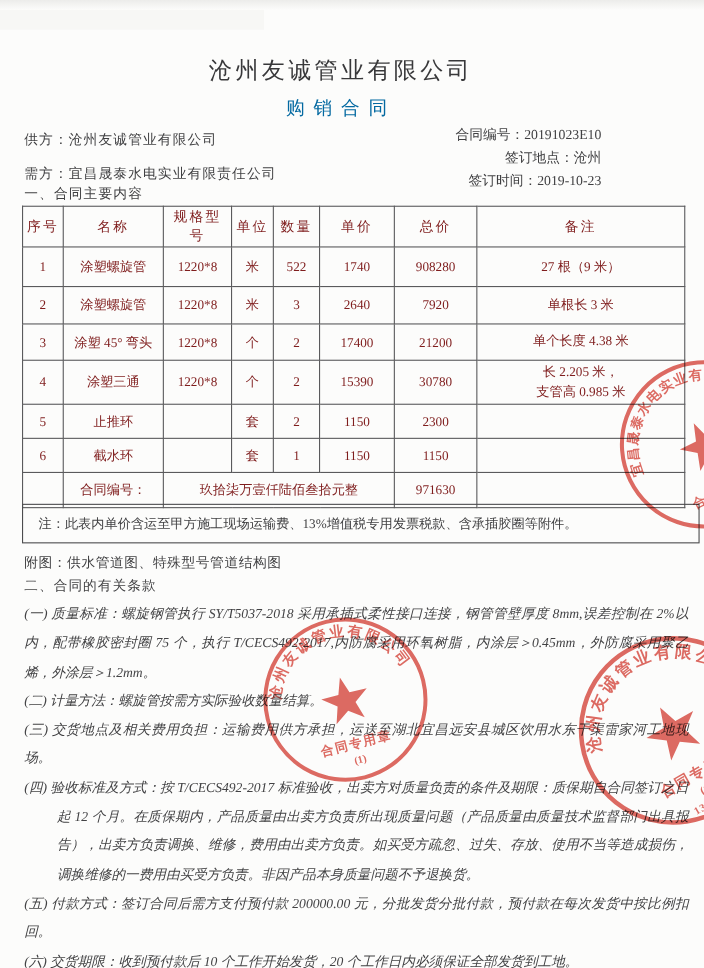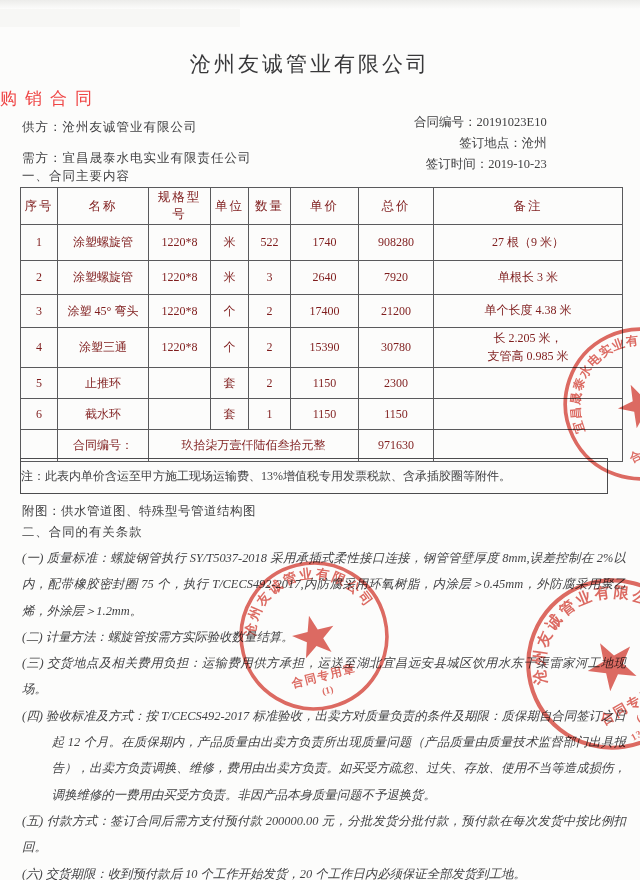--- a/index.html
+++ b/index.html
@@ -9,22 +9,22 @@
     color:#3f3f41;
     position:relative;
   }
   .page{position:absolute;inset:0;overflow:hidden;}
   .scan-edge{position:absolute;top:0;left:0;right:0;height:9px;
     background:linear-gradient(#ececea,#fcfcfb);}
   .scan-corner{position:absolute;top:9px;left:0;width:240px;height:18px;background:#f7f7f5;}
 
   .company-title{position:absolute;top:50px;left:0;width:620px;text-align:center;
     font-size:21px;letter-spacing:3px;font-weight:500;color:#38383a;}
-  .doc-title{position:absolute;top:87px;left:0;width:620px;
-    font-size:17px;letter-spacing:8px;font-weight:500;color:#ef4444;}
+  .doc-title{position:absolute;top:87px;left:0;width:620px;text-align:center;
+    font-size:17px;letter-spacing:8px;font-weight:500;color:#0369a1;}
 
   .party-line{position:absolute;left:22px;font-size:12.5px;letter-spacing:1px;}
   .party-supplier{top:119px;}
   .party-buyer{top:150px;}
   .sec1-heading{position:absolute;left:22px;top:168px;font-size:12.5px;letter-spacing:1px;}
 
   .meta-block{position:absolute;left:414px;top:112px;font-size:12.5px;line-height:21px;text-align:right;}
   .meta-block .row{white-space:nowrap;}
 
   table.items{position:absolute;left:20px;top:187px;width:602px;
@@ -37,21 +37,21 @@
   table.items tbody tr:nth-child(1){height:36px;}
   table.items tbody tr:nth-child(2){height:34px;}
   table.items tbody tr:nth-child(3){height:33px;}
   table.items tbody tr:nth-child(4){height:40px;}
   table.items tbody tr:nth-child(5){height:31px;}
   table.items tbody tr:nth-child(6){height:31px;}
   table.items tbody tr:nth-child(7){height:32px;}
   table.items td.remark{white-space:pre-line;line-height:1.45;}
 
   .note-box{position:absolute;left:20px;top:458px;width:586px;height:24px;
-    border:1.4px solid #4c4c4e;padding:5px 0;font-size:12px;line-height:24px;
+    border:1.4px solid #4c4c4e;padding:5px 14px;font-size:12px;line-height:24px;
     white-space:nowrap;color:#414143;}
   .attachment-line{position:absolute;left:22px;top:503px;font-size:12.5px;letter-spacing:0.5px;}
 
   .sec2{position:absolute;left:22px;top:524px;width:604px;font-size:12.4px;color:#424244;}
   .sec2-heading{margin:0 0 4px 0;letter-spacing:1px;}
   .sec2 p.clause{margin:0;line-height:2.12;text-align:justify;font-style:italic;}
   .sec2 p.clause.hang{padding-left:2.4em;text-indent:-2.4em;}
 
   .stamp{position:absolute;color:#d7463c;opacity:.8;mix-blend-mode:multiply;}
   .stamp .ring{fill:none;stroke:currentColor;stroke-width:4.5;}

